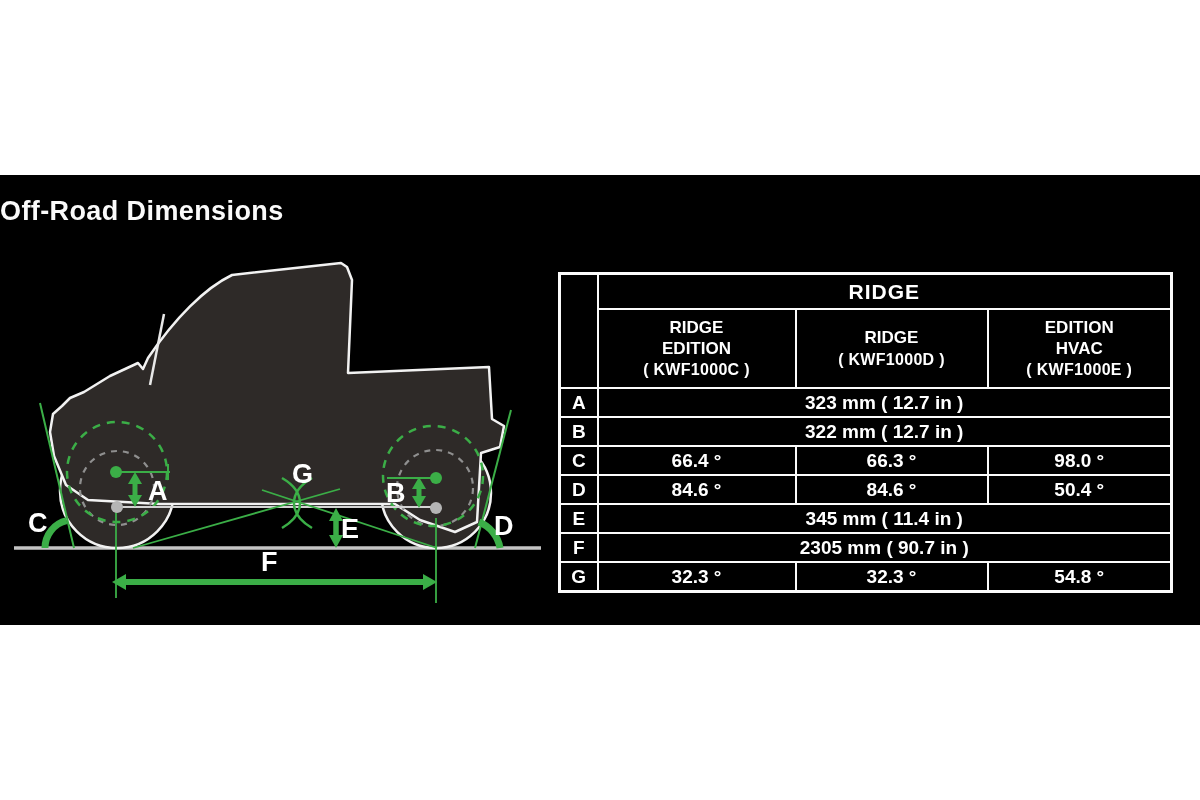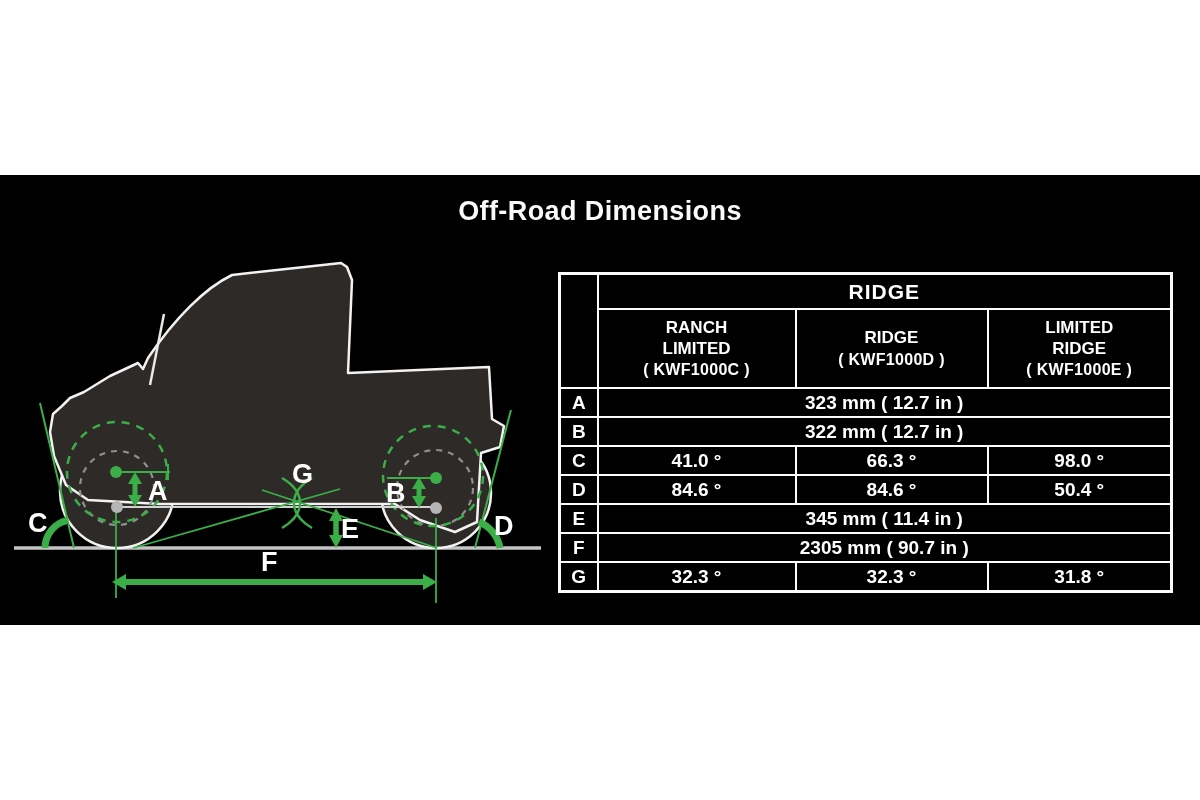--- a/index.html
+++ b/index.html
@@ -2,21 +2,21 @@
 <html><head>
 <meta charset="utf-8">
 <style>
   html,body{margin:0;padding:0;background:#ffffff;}
   .stage{
     position:relative;width:1200px;height:800px;overflow:hidden;
     background:#ffffff;font-family:"Liberation Sans",sans-serif;
   }
   .band{position:absolute;left:0;top:175px;width:1200px;height:450px;background:#000000;}
   .page-title{
-    position:absolute;left:0;top:196px;width:1200px;text-align:center;
+    position:absolute;left:0;top:196px;width:1200px;text-align:left;
     color:#fafafa;font-size:27px;font-weight:700;letter-spacing:.4px;
   }
   .diagram{position:absolute;left:0;top:170px;width:560px;height:460px;}
   .dim-label{fill:#ffffff;font-family:"Liberation Sans",sans-serif;font-weight:700;font-size:27px;}
 
   table.spec{
     position:absolute;left:558px;top:272px;width:612px;
     border-collapse:collapse;table-layout:fixed;
     color:#ffffff;border:3px solid #fbfbfb;padding-left:28px;
   }
@@ -127,44 +127,44 @@
         <col style="width:192px">
         <col style="width:184px">
     </colgroup>
     <tbody>
         <tr>
       <td class="corner" rowspan="2"></td>
       <td class="brand" colspan="3">RIDGE</td>
     </tr>
     <tr class="models-row">
       <td>
-        <span class="model-name">RANCH LIMITED</span>
+        <span class="model-name">RIDGE EDITION</span>
         <span class="model-code">( KWF1000C )</span>
       </td>
       <td>
         <span class="model-name">RIDGE</span>
         <span class="model-code">( KWF1000D )</span>
       </td>
       <td>
-        <span class="model-name">LIMITED RIDGE</span>
+        <span class="model-name">EDITION HVAC</span>
         <span class="model-code">( KWF1000E )</span>
       </td>
     </tr>
 
     <tr class="data-row">
       <td class="rowlabel">A</td>
       <td colspan="3">323 mm ( 12.7 in )</td>
     </tr>
     <tr class="data-row">
       <td class="rowlabel">B</td>
       <td colspan="3">322 mm ( 12.7 in )</td>
     </tr>
     <tr class="data-row">
       <td class="rowlabel">C</td>
-      <td>41.0 °</td>
+      <td>66.4 °</td>
       <td>66.3 °</td>
       <td>98.0 °</td>
     </tr>
     <tr class="data-row">
       <td class="rowlabel">D</td>
       <td>84.6 °</td>
       <td>84.6 °</td>
       <td>50.4 °</td>
     </tr>
     <tr class="data-row">
@@ -172,17 +172,17 @@
       <td colspan="3">345 mm ( 11.4 in )</td>
     </tr>
     <tr class="data-row">
       <td class="rowlabel">F</td>
       <td colspan="3">2305 mm ( 90.7 in )</td>
     </tr>
     <tr class="data-row">
       <td class="rowlabel">G</td>
       <td>32.3 °</td>
       <td>32.3 °</td>
-      <td>31.8 °</td>
+      <td>54.8 °</td>
     </tr>
   </tbody>
     </table>
 </div>
 
 </body></html>

